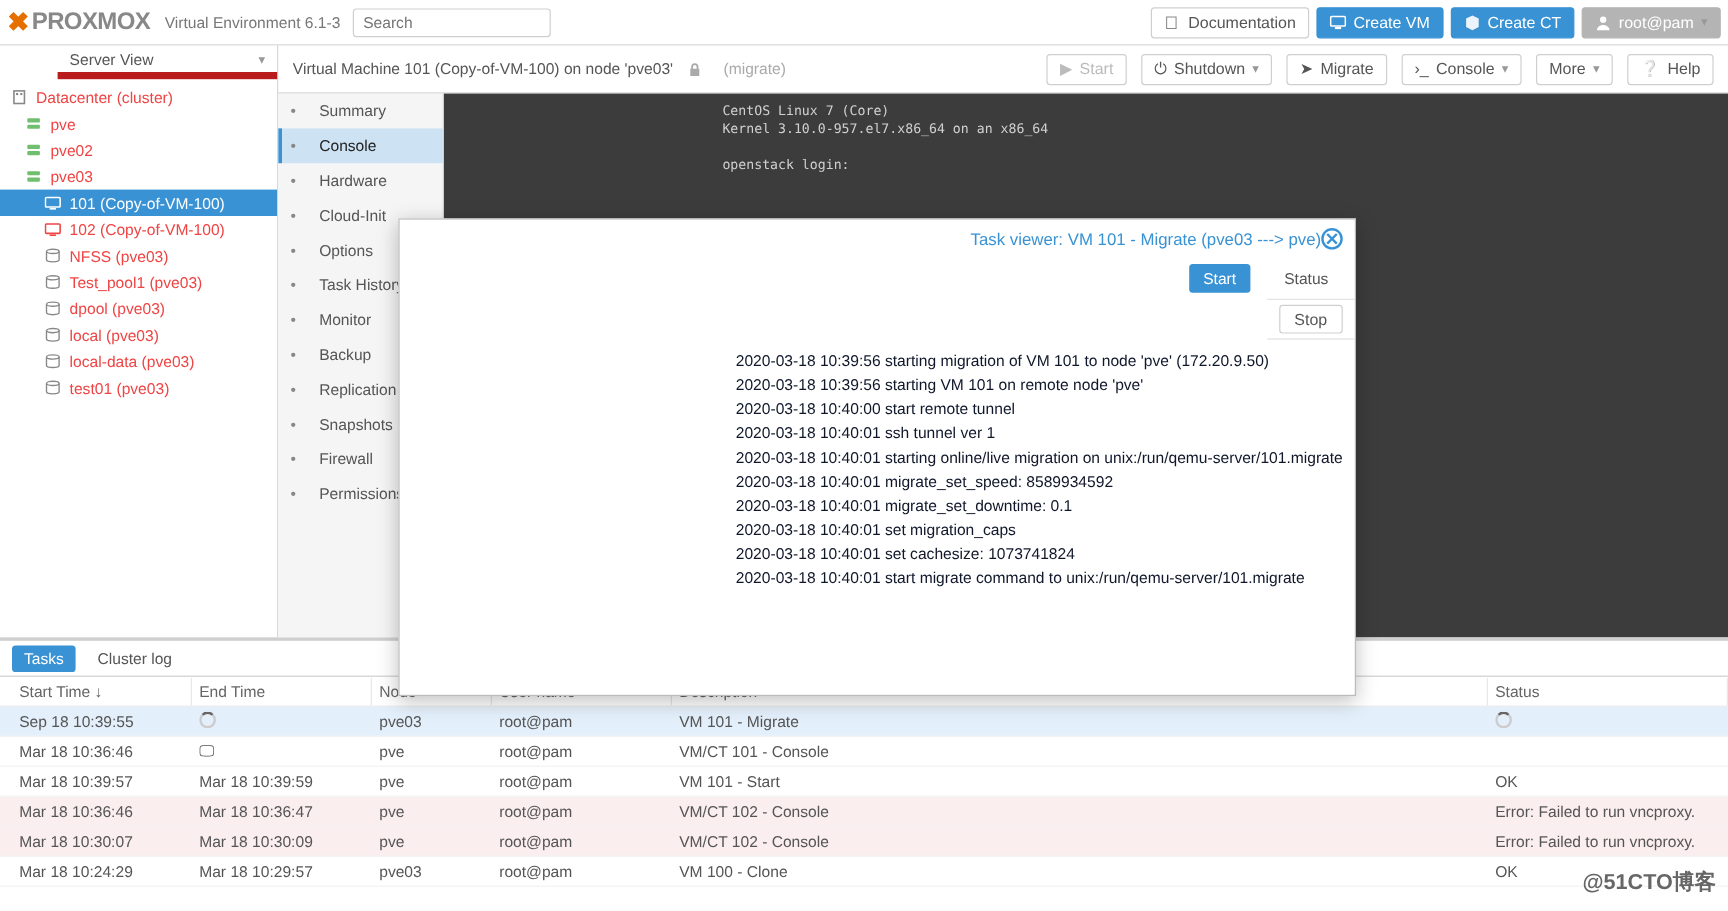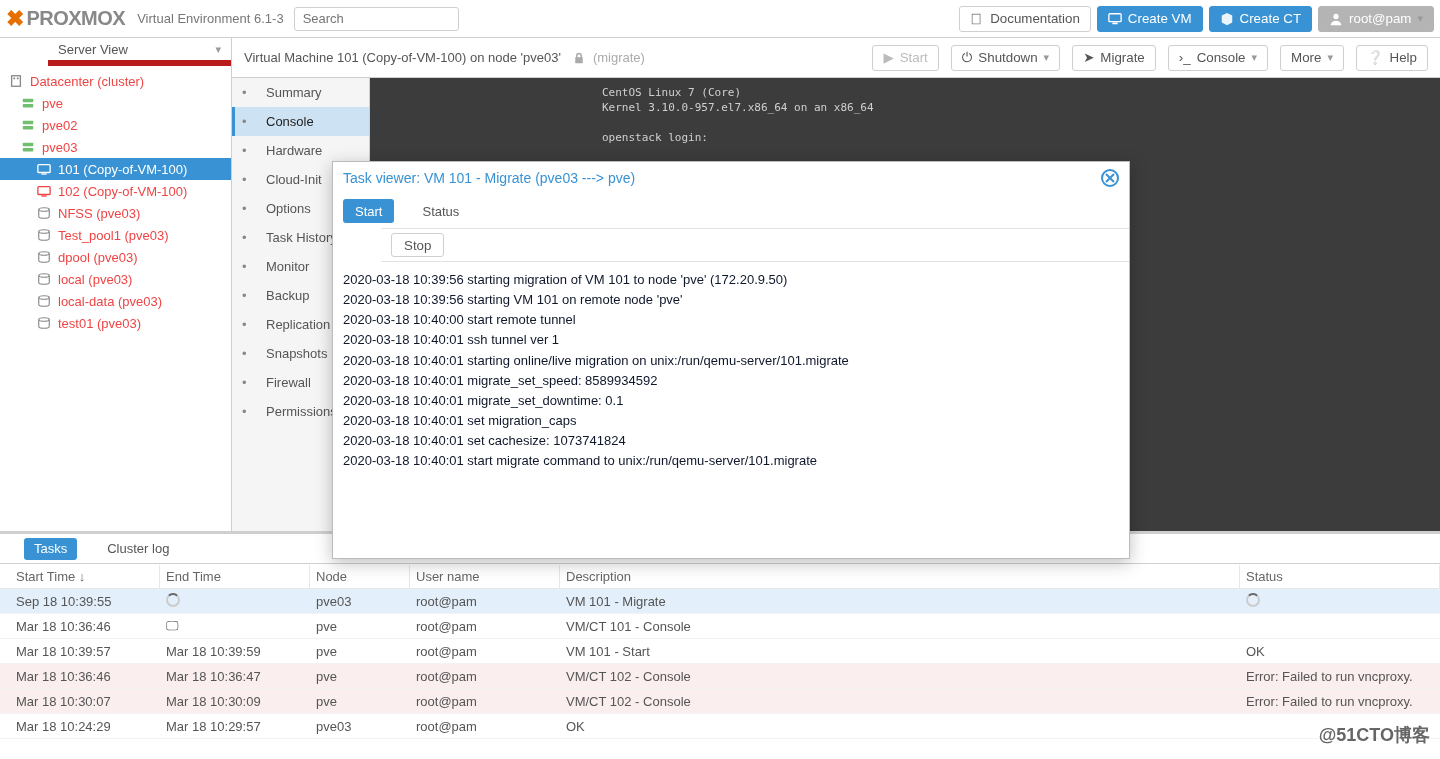--- a/index.html
+++ b/index.html
@@ -28,48 +28,48 @@
 .chev { color: #999; font-size: 11px; }
 
 .tree { padding: 4px 0; overflow: auto; flex: 1; }
 .tree-item { height: 22px; display: flex; align-items: center; padding-left: 8px; cursor: pointer; color: #ef4444; white-space: nowrap; }
 .tree-item.sel { background: #3892d4; color: #fff; }
 .tree-item .ti { width: 16px; height: 16px; margin-right: 6px; display: inline-flex; align-items: center; justify-content: center; }
 .d1 { padding-left: 20px; } .d2 { padding-left: 36px; }
 
 .content-bar { height: 40px; border-bottom: 1px solid #cfcfcf; display: flex; align-items: center; padding: 0 12px; gap: 12px; }
 .vm-title { color: #555; }
-.lock { color: #aaa; display: inline-flex; align-items: center; gap: 8px; }
+.lock { color: #aaa; display: inline-flex; align-items: center; gap: 18px; }
 .cb-spacer { flex: 1; }
 .tbtn { height: 26px; padding: 0 10px; border: 1px solid #cfcfcf; border-radius: 3px; background: #fff; color: #555; display: inline-flex; align-items: center; gap: 6px; cursor: pointer; }
 .tbtn.dis { color: #bbb; cursor: default; }
 
 .menu-item { height: 29px; display: flex; align-items: center; padding: 0 10px; gap: 10px; color: #555; cursor: pointer; }
 .menu-item.sel { background: #cde2f2; color: #222; border-left: 3px solid #3892d4; padding-left: 7px; }
 .mi-ico { width: 14px; color: #888; }
 
 .console-body { flex: 1; background: #3c3c3c; position: relative; padding: 8px 12px 8px 232px; }
 .term { color: #d0d0d0; font-family: "Menlo","Consolas",monospace; font-size: 11px; line-height: 1.35; white-space: pre; }
 
 
 .log { border-top: 3px solid #cfcfcf; background: #fff; height: 228px; display: flex; flex-direction: column; }
-.log-tabs { height: 30px; display: flex; align-items: center; padding: 0 24px; gap: 20px; border-bottom: 1px solid #cfcfcf; text-align: center; }
+.log-tabs { height: 30px; display: flex; align-items: center; padding: 0 10px; gap: 8px; border-bottom: 1px solid #cfcfcf; text-align: center; }
 .log-tab { height: 22px; padding: 0 10px; display: inline-flex; align-items: center; color: #555; cursor: pointer; border-radius: 3px; }
 .log-tab.active { background: #3892d4; color: #fff; }
 .log-head, .log-row { display: grid; grid-template-columns: 150px 150px 100px 150px 680px 200px; align-items: center; padding: 0 10px; height: 25px; }
 .log-head { color: #666; border-bottom: 1px solid #e7e7e7; }
 .log-head > div { border-right: 1px solid #e7e7e7; padding: 4px 6px; }
 .log-row { color: #555; border-bottom: 1px solid #f3f3f3; }
 .log-row.err { background: #faeeee; }
 .log-row.sel { background: #e3effa; }
 .log-row > div { padding: 0 6px; overflow: hidden; text-overflow: ellipsis; white-space: nowrap; }
 .spin { width: 14px; height: 14px; border: 2px solid #ccc; border-top-color: #666; border-radius: 50%; display: inline-block; }
 
 
-.modal { position: absolute; left: 332px; top: 161px; width: 798px; height: 398px; background: #fff; border: 1px solid #bbb; box-shadow: 0 4px 16px rgba(0,0,0,.25); display: flex; flex-direction: column; z-index: 10; }
+.modal { position: absolute; left: 332px; top: 182px; width: 798px; height: 398px; background: #fff; border: 1px solid #bbb; box-shadow: 0 4px 16px rgba(0,0,0,.25); display: flex; flex-direction: column; z-index: 10; align-items: flex-end; }
 .modal-title { height: 32px; display: flex; align-items: center; padding: 0 10px; color: #3892d4; font-size: 14px; border-bottom: 0; }
 .modal-close { margin-left: auto; width: 18px; height: 18px; border: 2px solid #3892d4; border-radius: 50%; display: inline-flex; align-items: center; justify-content: center; cursor: pointer; }
 .modal-tabs { height: 34px; display: flex; align-items: center; padding: 0 10px; gap: 16px; }
 .mtab { height: 24px; padding: 0 12px; display: inline-flex; align-items: center; border-radius: 3px; cursor: pointer; color: #555; }
 .mtab.active { background: #3892d4; color: #fff; }
 .modal-toolbar { height: 34px; padding: 0 10px; display: flex; align-items: center; border-top: 1px solid #e2e2e2; border-bottom: 1px solid #e2e2e2; margin-left: 48px; }
 .stop-btn { height: 24px; padding: 0 12px; border: 1px solid #cfcfcf; border-radius: 3px; background: #fff; color: #555; cursor: pointer; }
 .modal-body { flex: 1; padding: 8px 10px; overflow: auto; }
 .log-line { font-size: 13px; line-height: 1.55; color: #0f172a; white-space: pre; }
 
@@ -396,20 +396,21 @@
         <div>pve</div>
         <div>root@pam</div>
         <div>VM/CT 102 - Console</div>
         <div>Error: Failed to run vncproxy.</div>
       </div>
       <div class="log-row">
         <div>Mar 18 10:24:29</div>
         <div>Mar 18 10:29:57</div>
         <div>pve03</div>
         <div>root@pam</div>
+        <div>VM 100 - Clone</div>
         <div>OK</div>
       </div>
     </div>
 </div>
 
 <div class="modal">
   <div class="modal-title">
     <span>Task viewer: VM 101 - Migrate (pve03 ---&gt; pve)</span>
     <span class="modal-close">
         <svg width="10" height="10" viewBox="0 0 10 10">

